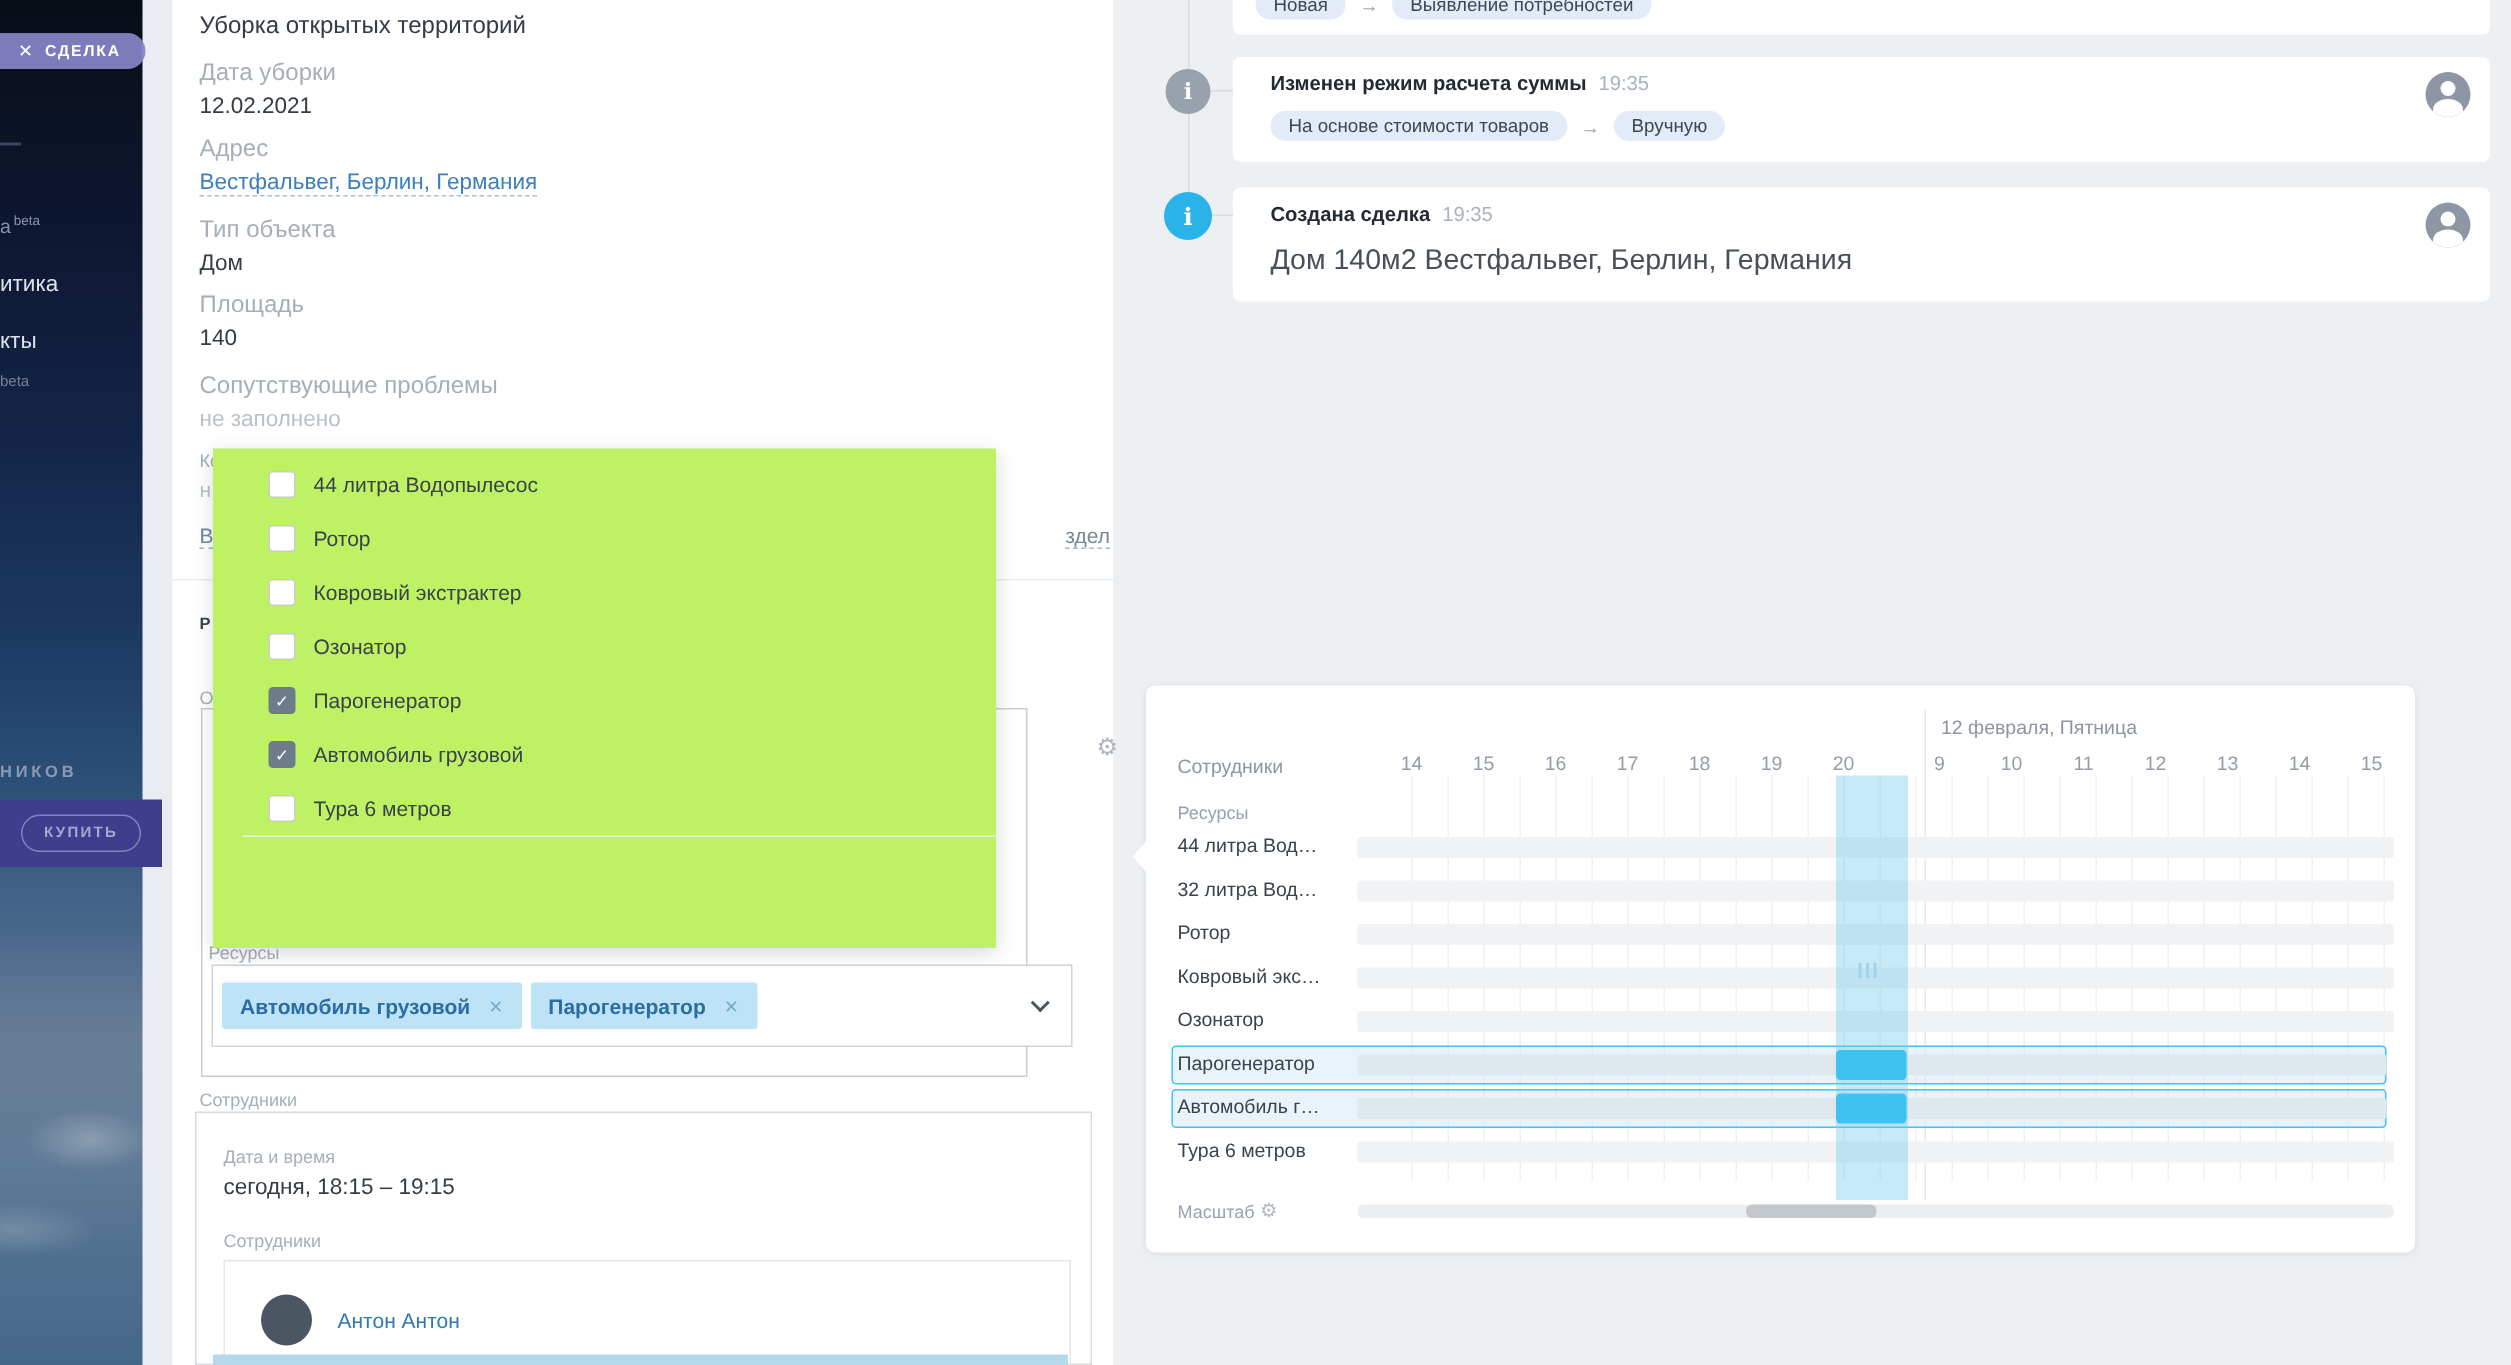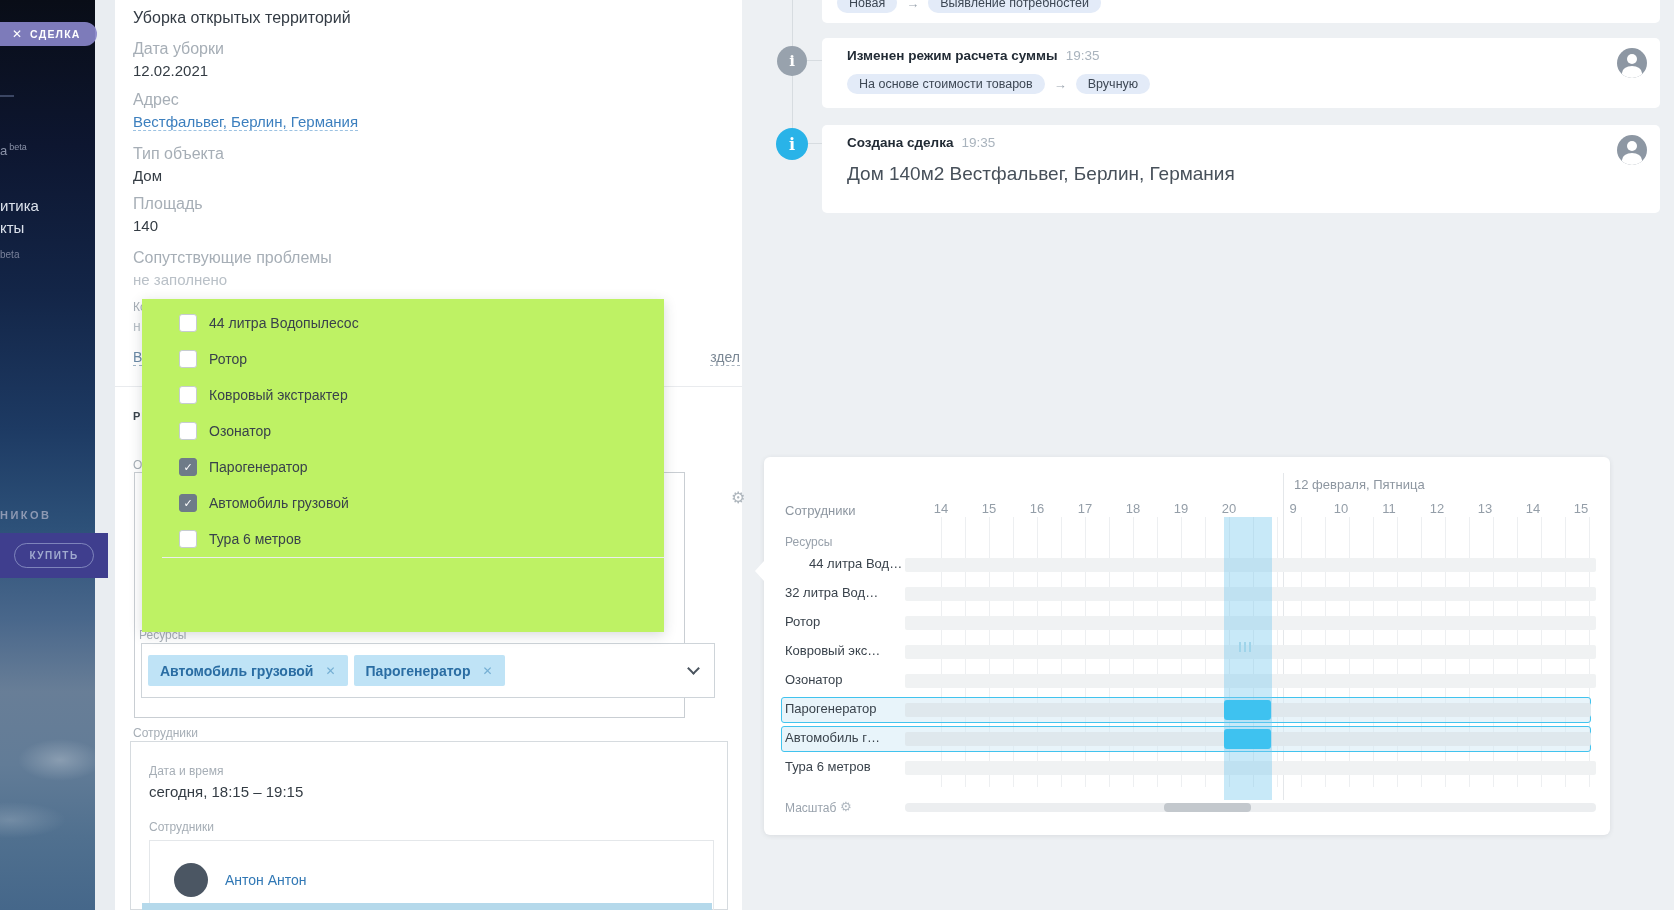--- a/index.html
+++ b/index.html
@@ -17,21 +17,21 @@
   .deal-pill { position:absolute; left:-16px; top:22px; height:24px; padding:0 16px 0 28px;
     background:rgba(136,132,200,.92); border-radius:13px; display:flex; align-items:center; gap:8px;
     color:#fff; cursor:pointer; }
   .deal-pill .x { font-size:12px; font-weight:bold; }
   .deal-pill .t { font-size:10.5px; font-weight:bold; letter-spacing:1.2px; }
   .sb-dash { position:absolute; left:0; top:95px; width:14px; height:2px; background:#3b4663; }
   .sb-frag { position:absolute; left:0; color:#dce2ec; font-size:15px; white-space:nowrap; }
   .sb-frag sup { font-size:9px; color:#8a92a8; margin-left:2px; }
   .sb-frag.dim { color:#79819a; font-size:10px; }
   .sb-mail { top:142px; color:#8a92a8; font-size:13px; }
-  .sb-analytics { top:181px;margin-top:16px; }
+  .sb-analytics { top:181px; }
   .sb-projects { top:219px; }
   .sb-beta2 { top:249px; }
   .sb-emps { top:509px; color:#8e99b3; font-size:11px; font-weight:bold; letter-spacing:2.5px; }
   .buy-wrap { position:absolute; left:0; top:533px; width:108px; height:45px; background:#3f3e8e;
     display:flex; align-items:center; justify-content:center; }
   .buy-btn { background:transparent; border:1.5px solid rgba(160,170,212,.65); border-radius:14px;
     color:#a0aacf; font-size:10px; font-weight:bold; letter-spacing:1.5px; padding:6px 14px; cursor:pointer;
     font-family:inherit; }
 
   
@@ -91,21 +91,21 @@
   #feed-line { position:absolute; left:792px; top:0; width:1px; height:160px; background:#d7dce0; z-index:1; }
   .feed-stub { position:absolute; height:1px; background:#d7dce0; z-index:1; }
   .info-icon { position:absolute; border-radius:50%; color:#fff; display:flex; align-items:center;
     justify-content:center; font-weight:bold; z-index:2; font-family:"DejaVu Serif",serif; }
   #icon-sum { left:777px; top:46px; width:30px; height:30px; background:#98a2ad; font-size:15px; }
   #icon-created { left:776px; top:128px; width:32px; height:32px; background:#29b3e8; font-size:16px; }
   .card { position:absolute; left:822px; width:838px; background:#fff; border-radius:5px; z-index:2; }
   #card-status { top:-44px; height:67px; }
   #card-status .badges { position:absolute; left:15px; bottom:10px; }
   #card-sum { top:38px; height:70px; }
-  #card-created { top:125px; height:88px; }
+  #card-created { top:125px; height:76px; }
   .card .title-row { position:absolute; left:25px; top:10px; font-size:13.5px; }
   .card .title-row b { color:#222b35; }
   .card .time { color:#a9b3bd; margin-left:8px; font-weight:normal; }
   .card .badges { display:flex; align-items:center; gap:9px; }
   .card .badges-row { position:absolute; left:25px; top:36px; }
   .badge { background:#e3ebf8; border-radius:11px; padding:3px 12px; font-size:12.5px; color:#3d4754; white-space:nowrap; }
   .badge-arrow { color:#9aa4ae; font-size:13px; }
   .card .body-text { position:absolute; left:25px; top:38px; font-size:19px; color:#47505a; }
   .person-ic { position:absolute; right:13px; top:10px; width:30px; height:30px; border-radius:50%;
     background:#8d97a3; overflow:hidden; }
@@ -330,21 +330,21 @@
         <div class="g-hour" style="left: 514px;">9</div>
         <div class="g-hour" style="left: 562px;">10</div>
         <div class="g-hour" style="left: 610px;">11</div>
         <div class="g-hour" style="left: 658px;">12</div>
         <div class="g-hour" style="left: 706px;">13</div>
         <div class="g-hour" style="left: 754px;">14</div>
         <div class="g-hour" style="left: 802px;">15</div>
       </div>
     <div id="g-rows">
         <div class="g-bar" style="top: 101px;"></div>
-        <div class="g-row-label" style="top: 99px; margin-left: 24px;">44 литра Вод…</div>
+        <div class="g-row-label" style="top: 99px;">44 литра Вод…</div>
         <div class="g-bar" style="top: 130px;"></div>
         <div class="g-row-label" style="top: 128px;">32 литра Вод…</div>
         <div class="g-bar" style="top: 159px;"></div>
         <div class="g-row-label" style="top: 157px;">Ротор</div>
         <div class="g-bar" style="top: 188px;"></div>
         <div class="g-row-label" style="top: 186px;">Ковровый экс…</div>
         <div class="g-bar" style="top: 217px;"></div>
         <div class="g-row-label" style="top: 215px;">Озонатор</div>
         <div class="g-selbox" style="top: 240px;"></div>
         <div class="g-bar sel" style="top: 246px;"></div>

